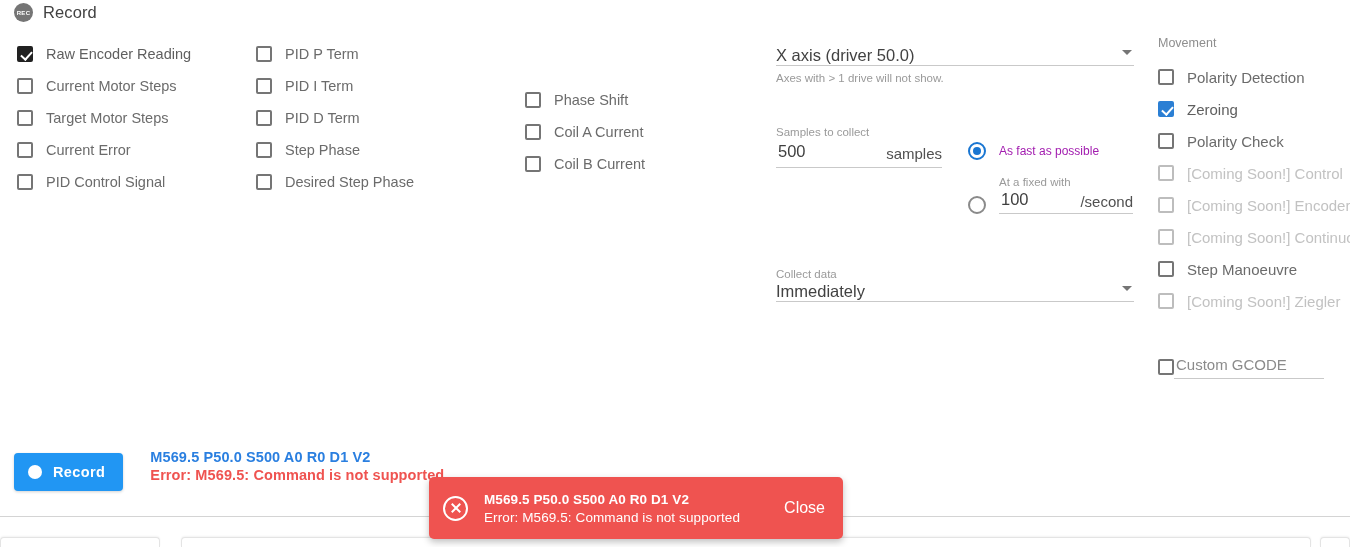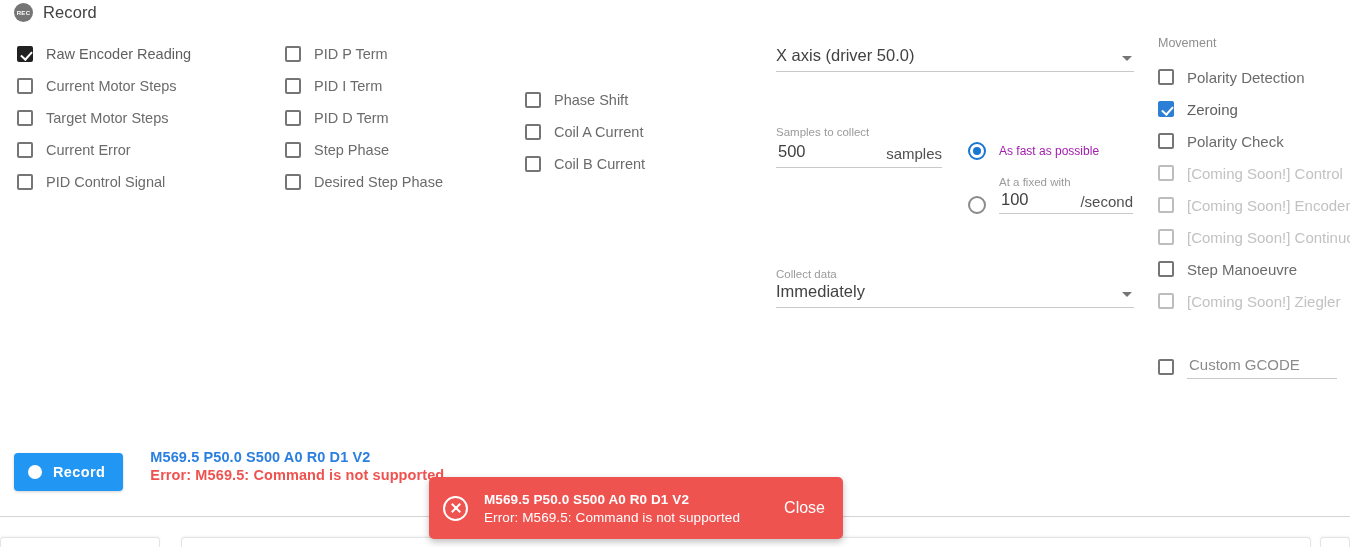--- a/index.html
+++ b/index.html
@@ -64,30 +64,29 @@
   .cb-box.disabled { border-color: #bdbdbd; }
   .cb-label {
     font-size: 14.5px; color: #6b6b6b; white-space: nowrap;
   }
   .cb-label.dim { color: #c2c2c2; }
   .cb-label.strong { color: #5f5f5f; }
 
   
   .col { position: absolute; }
   #col1 { left: 17px; top: 38px; }
-  #col2 { left: 285px; top: 38px; text-align: right; }
+  #col2 { left: 256px; top: 38px; text-align: right; }
   #col3 { left: 525px; top: 38px; margin-top: 46px; }
 
   
   #mid { position: absolute; left: 776px; top: 46px; width: 358px; }
 
   .select-line {
     position: relative;
     border-bottom: 1px solid #c9c9c9;
-    padding-bottom: 6px;
   }
   .select-val {
     font-size: 16.5px; color: #424242;
   }
   .caret {
     position: absolute; right: 2px; bottom: 10px;
     width: 0; height: 0;
     border-left: 5px solid transparent;
     border-right: 5px solid transparent;
     border-top: 5px solid #757575;
@@ -156,21 +155,21 @@
     position: absolute; left: 1158px; top: 36px;
     width: 192px; overflow: hidden;
   }
   #right .panel-title {
     font-size: 12.5px; color: #8e8e8e; margin-bottom: 11px;
   }
   #right .cb-row { gap: 13px; height: 32px; }
   #right .cb-label { font-size: 15px; }
 
   .gcode-row {
-    display: flex; align-items: center; gap: 13px; margin-top: 38px;
+    display: flex; align-items: center; margin-top: 38px;
   }
   .gcode-input {
     border: none; outline: none; background: transparent;
     border-bottom: 1px solid #c9c9c9;
     width: 150px; font-size: 15px; color: #7a7a7a;
     padding-bottom: 5px;
     font-family: "Liberation Sans", sans-serif;
   }
   .gcode-input::placeholder { color: #8b8b8b; }
 
@@ -323,20 +322,21 @@
         <span class="cb-box"></span>
         <span class="cb-label">Coil B Current</span>
       </div>
     </div>
 
   <div id="mid">
     <div class="select-line">
       <div class="select-val">X axis (driver 50.0)</div>
       <div class="caret"></div>
     </div>
+    <div class="helper">Axes with &gt; 1 drive will not show.</div>
   </div>
 
   <div class="samples-wrap">
     <div class="field-label">Samples to collect</div>
     <div class="samples-line">
       <input class="samples-val" value="500" style="">
       <span class="samples-suffix">samples</span>
     </div>
   </div>
 

